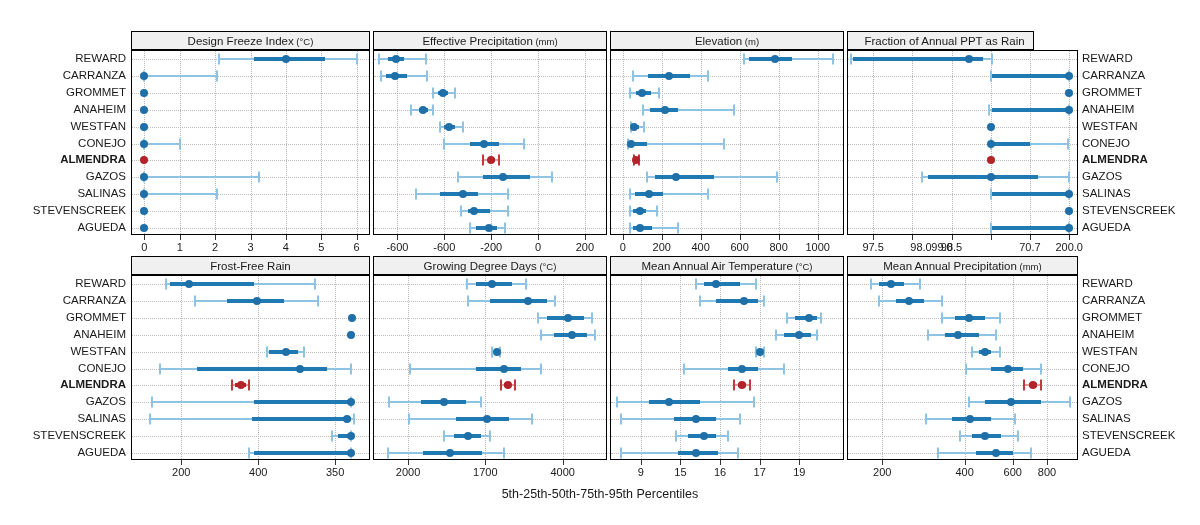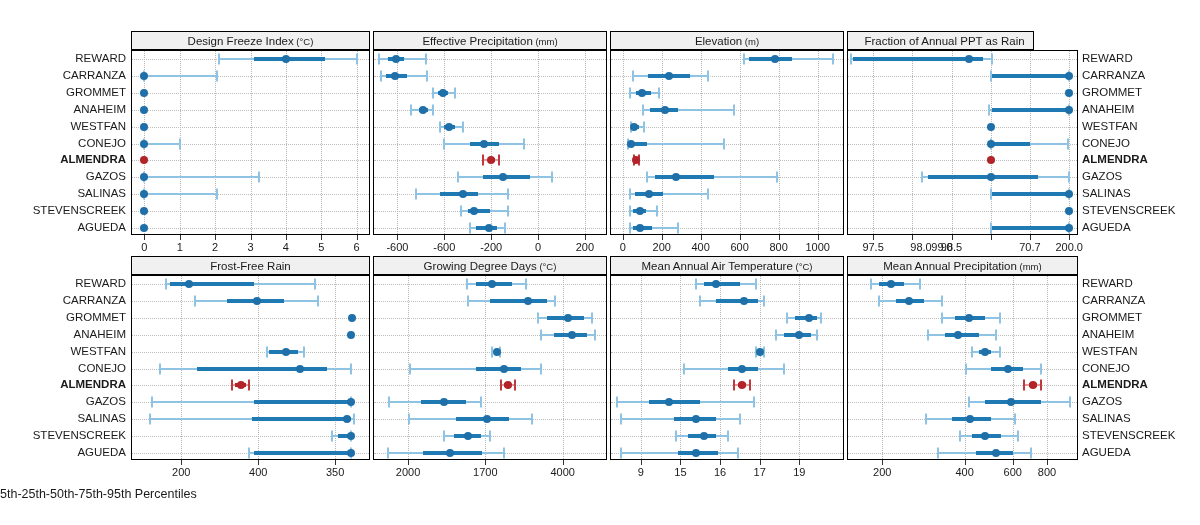--- a/index.html
+++ b/index.html
@@ -1,19 +1,19 @@
 <!DOCTYPE html>
 <html><head>
 <meta charset="utf-8">
 <style>
   html,body{margin:0;padding:0;background:#ffffff;}
   body{width:1200px;height:525px;font-family:"Liberation Sans",sans-serif;color:#1a1a1a;overflow:hidden;}
   #root{position:relative;width:1200px;height:525px;}
   .title{position:absolute;left:0;top:4px;width:1200px;text-align:center;font-size:14.5px;font-weight:bold;letter-spacing:.1px;}
-  .caption{position:absolute;left:0;top:487px;width:1200px;font-size:12.5px;}
+  .caption{position:absolute;left:0;top:487px;width:1200px;text-align:center;font-size:12.5px;}
   .rowband{position:absolute;}
   .strip{position:absolute;box-sizing:border-box;background:#f0f0f0;border:1px solid #000;height:19px;display:flex;align-items:center;justify-content:center;font-size:11.5px;white-space:nowrap;overflow:hidden;}
   .strip .deg{font-size:9.5px;}
   .plotbox{position:absolute;box-sizing:border-box;border:1px solid #000;background:#fff;overflow:hidden;}
   .vgrid,.hgrid{position:absolute;}
   .vgrid{top:0;bottom:0;width:0;border-left:1px dotted #b6b6b6;}
   .hgrid{left:0;right:0;height:0;border-top:1px dotted #bdbdbd;}
   .wline{position:absolute;height:2px;background:#8fc3e3;transform:translateY(-50%);}
   .bline{position:absolute;height:4px;background:#1f7ab4;transform:translateY(-50%);}
   .cap{position:absolute;width:2px;height:11px;background:#8fc3e3;transform:translate(-50%,-50%);}

